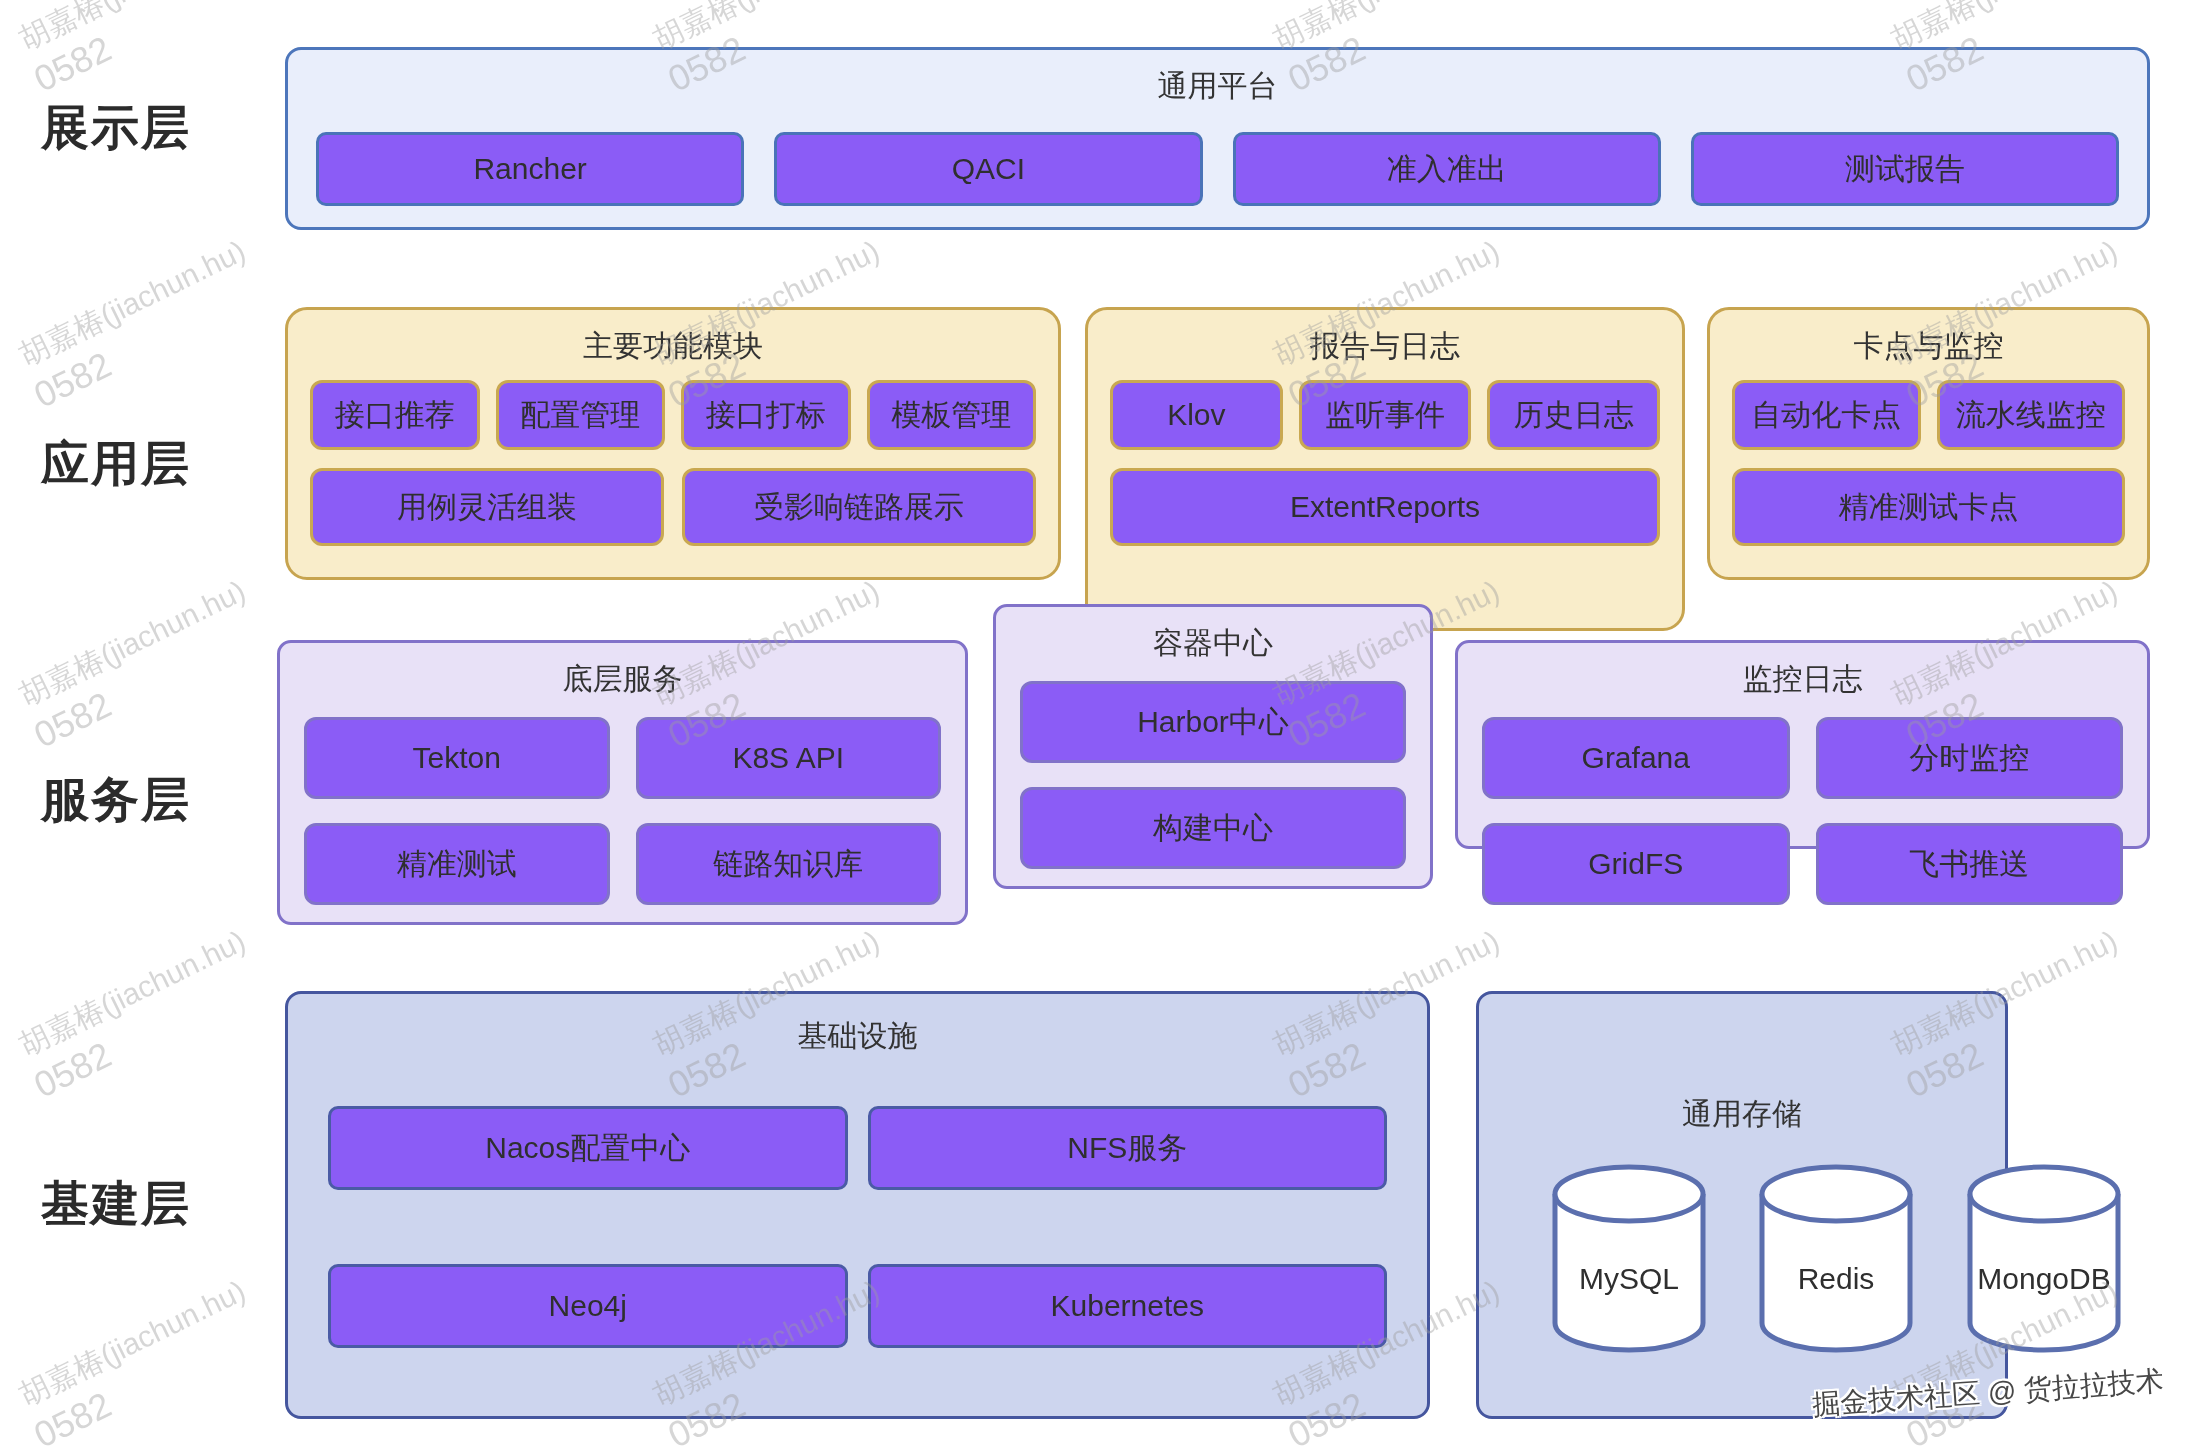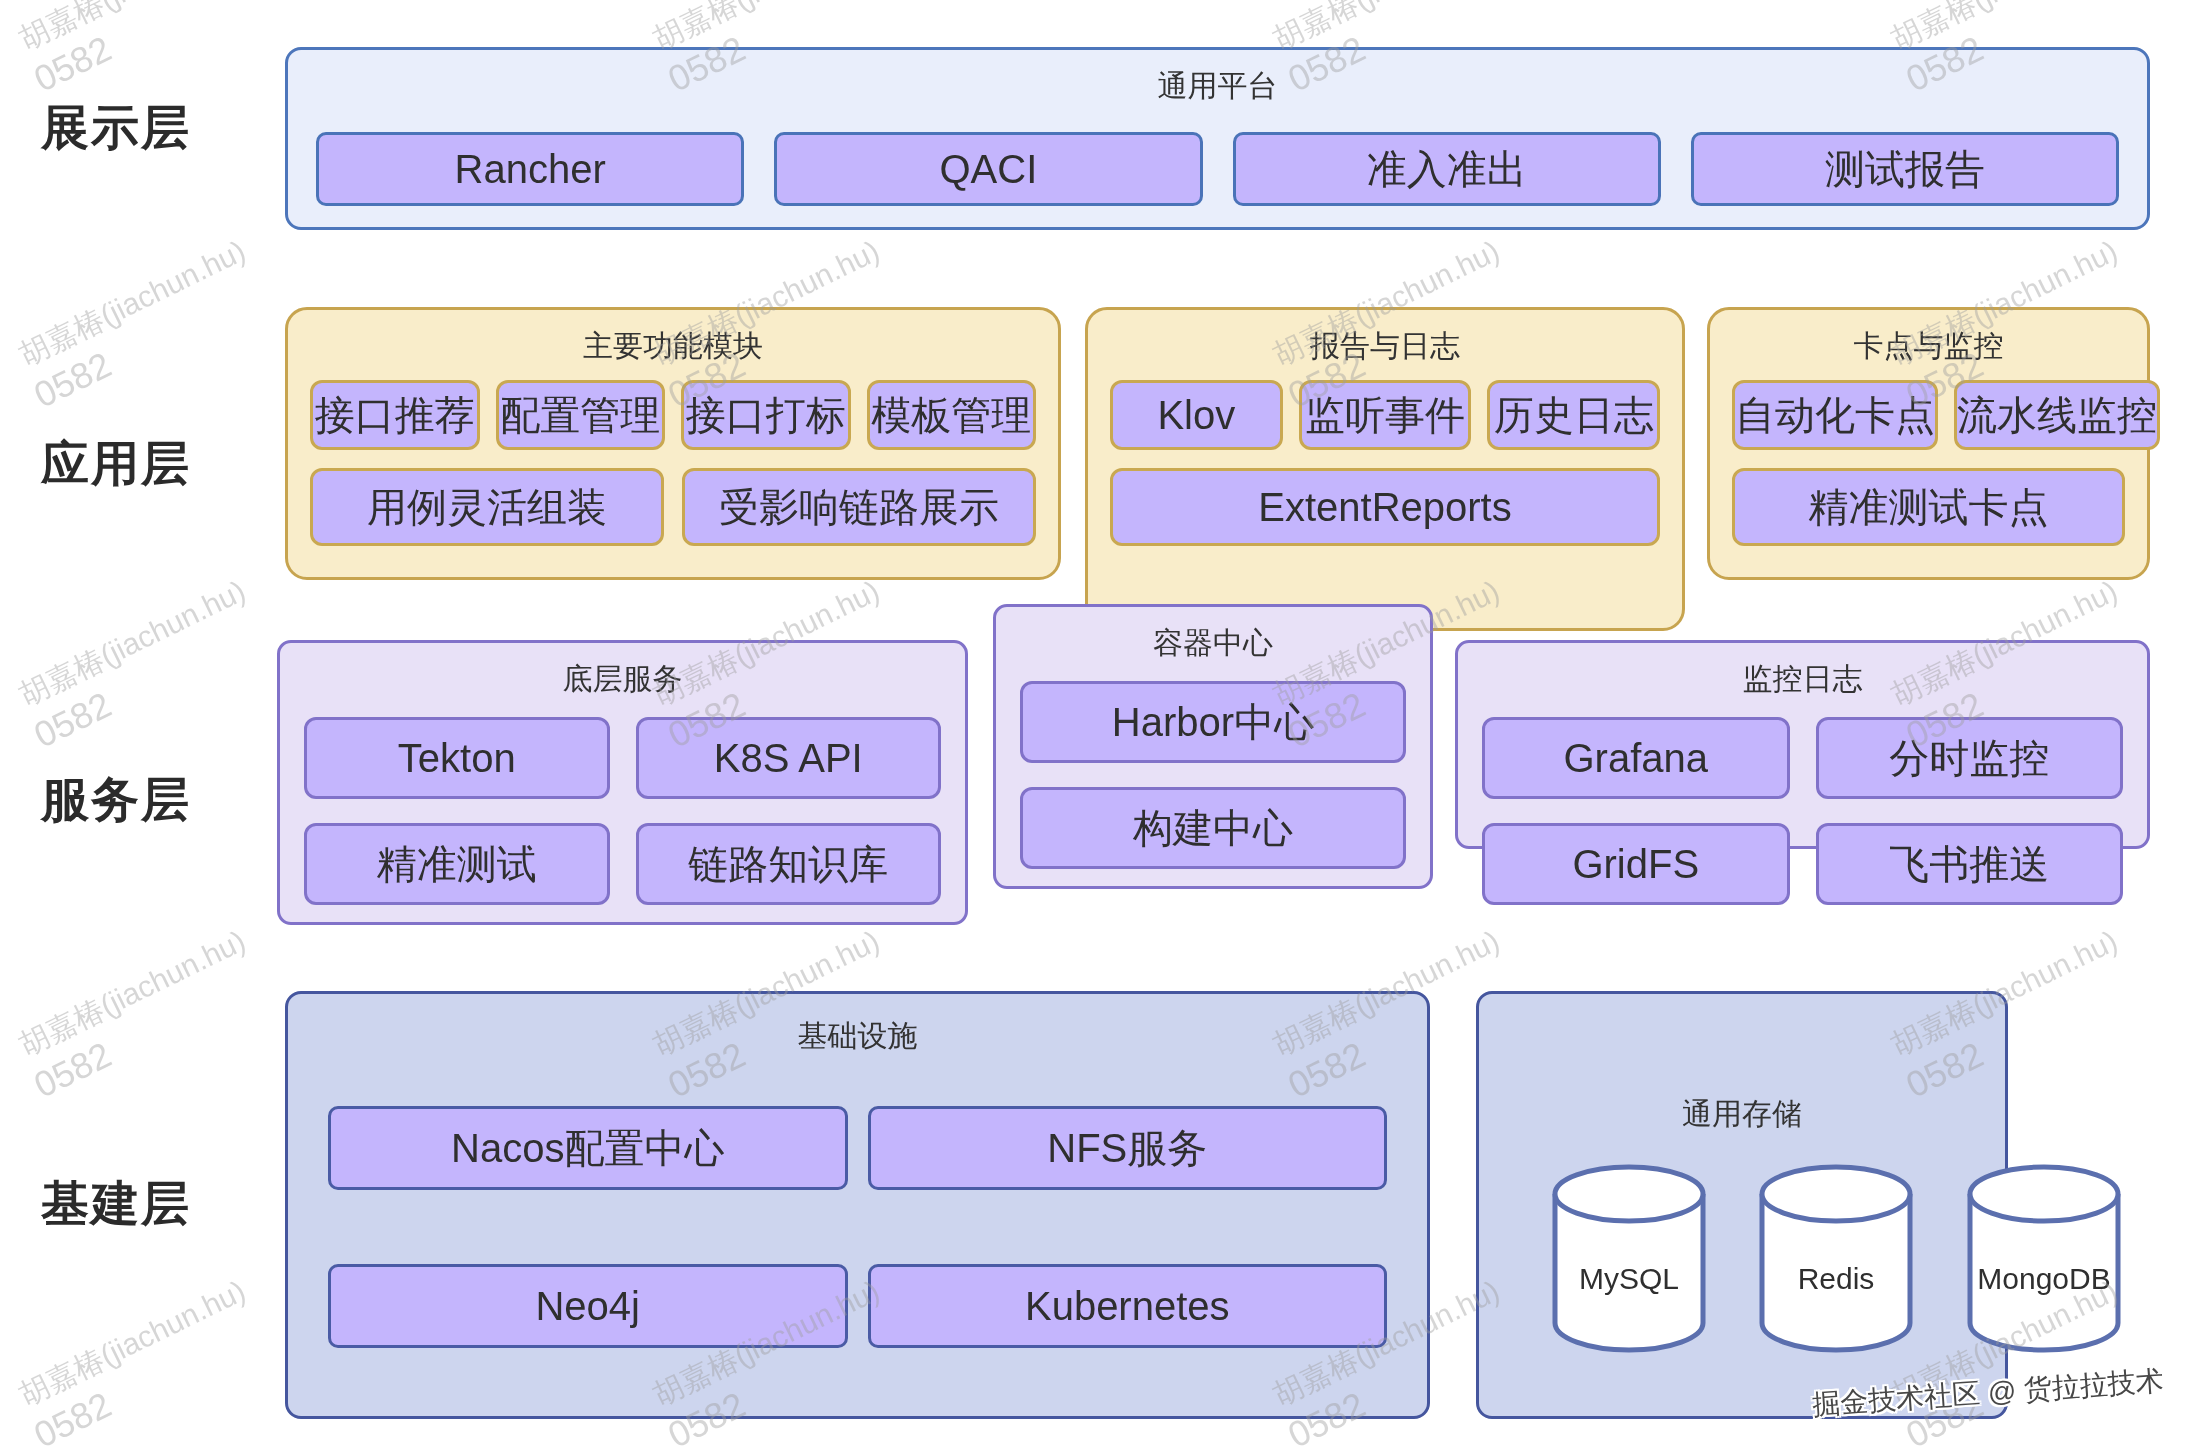--- a/index.html
+++ b/index.html
@@ -13,21 +13,21 @@
   }
   .panel{position:absolute;border-radius:16px;box-sizing:border-box;}
   .ptitle{
     position:absolute;left:0;right:0;top:16px;text-align:center;
     font-size:30px;color:#333;
   }
   .rows{position:absolute;display:flex;flex-direction:column;}
   .row{display:flex;}
   .box{
     flex:1;display:flex;align-items:center;justify-content:center;
-    background:#c4b5fd;box-sizing:border-box;font-size:40px;color:#2f2f2f;
+    background:#8b5cf6;box-sizing:border-box;font-size:30px;color:#2f2f2f;
     border-radius:12px;white-space:nowrap;
   }
   
   .p-blue{background:#e9eefb;border:3px solid #4d76bb;}
   .b-blue{border:3px solid #4a73b8;border-radius:10px;}
   
   .p-gold{background:#f9edca;border:3px solid #c7a44f;border-radius:22px;}
   .b-gold{border:3px solid #c9a851;}
   
   .p-purple{background:#e8e1f7;border:3px solid #8172c9;border-radius:14px;}

